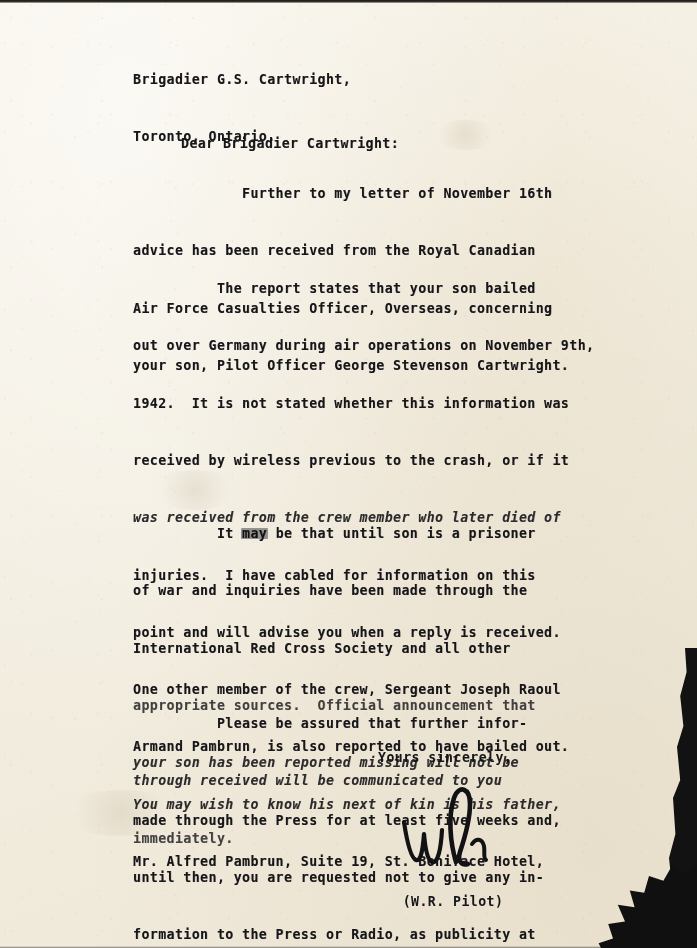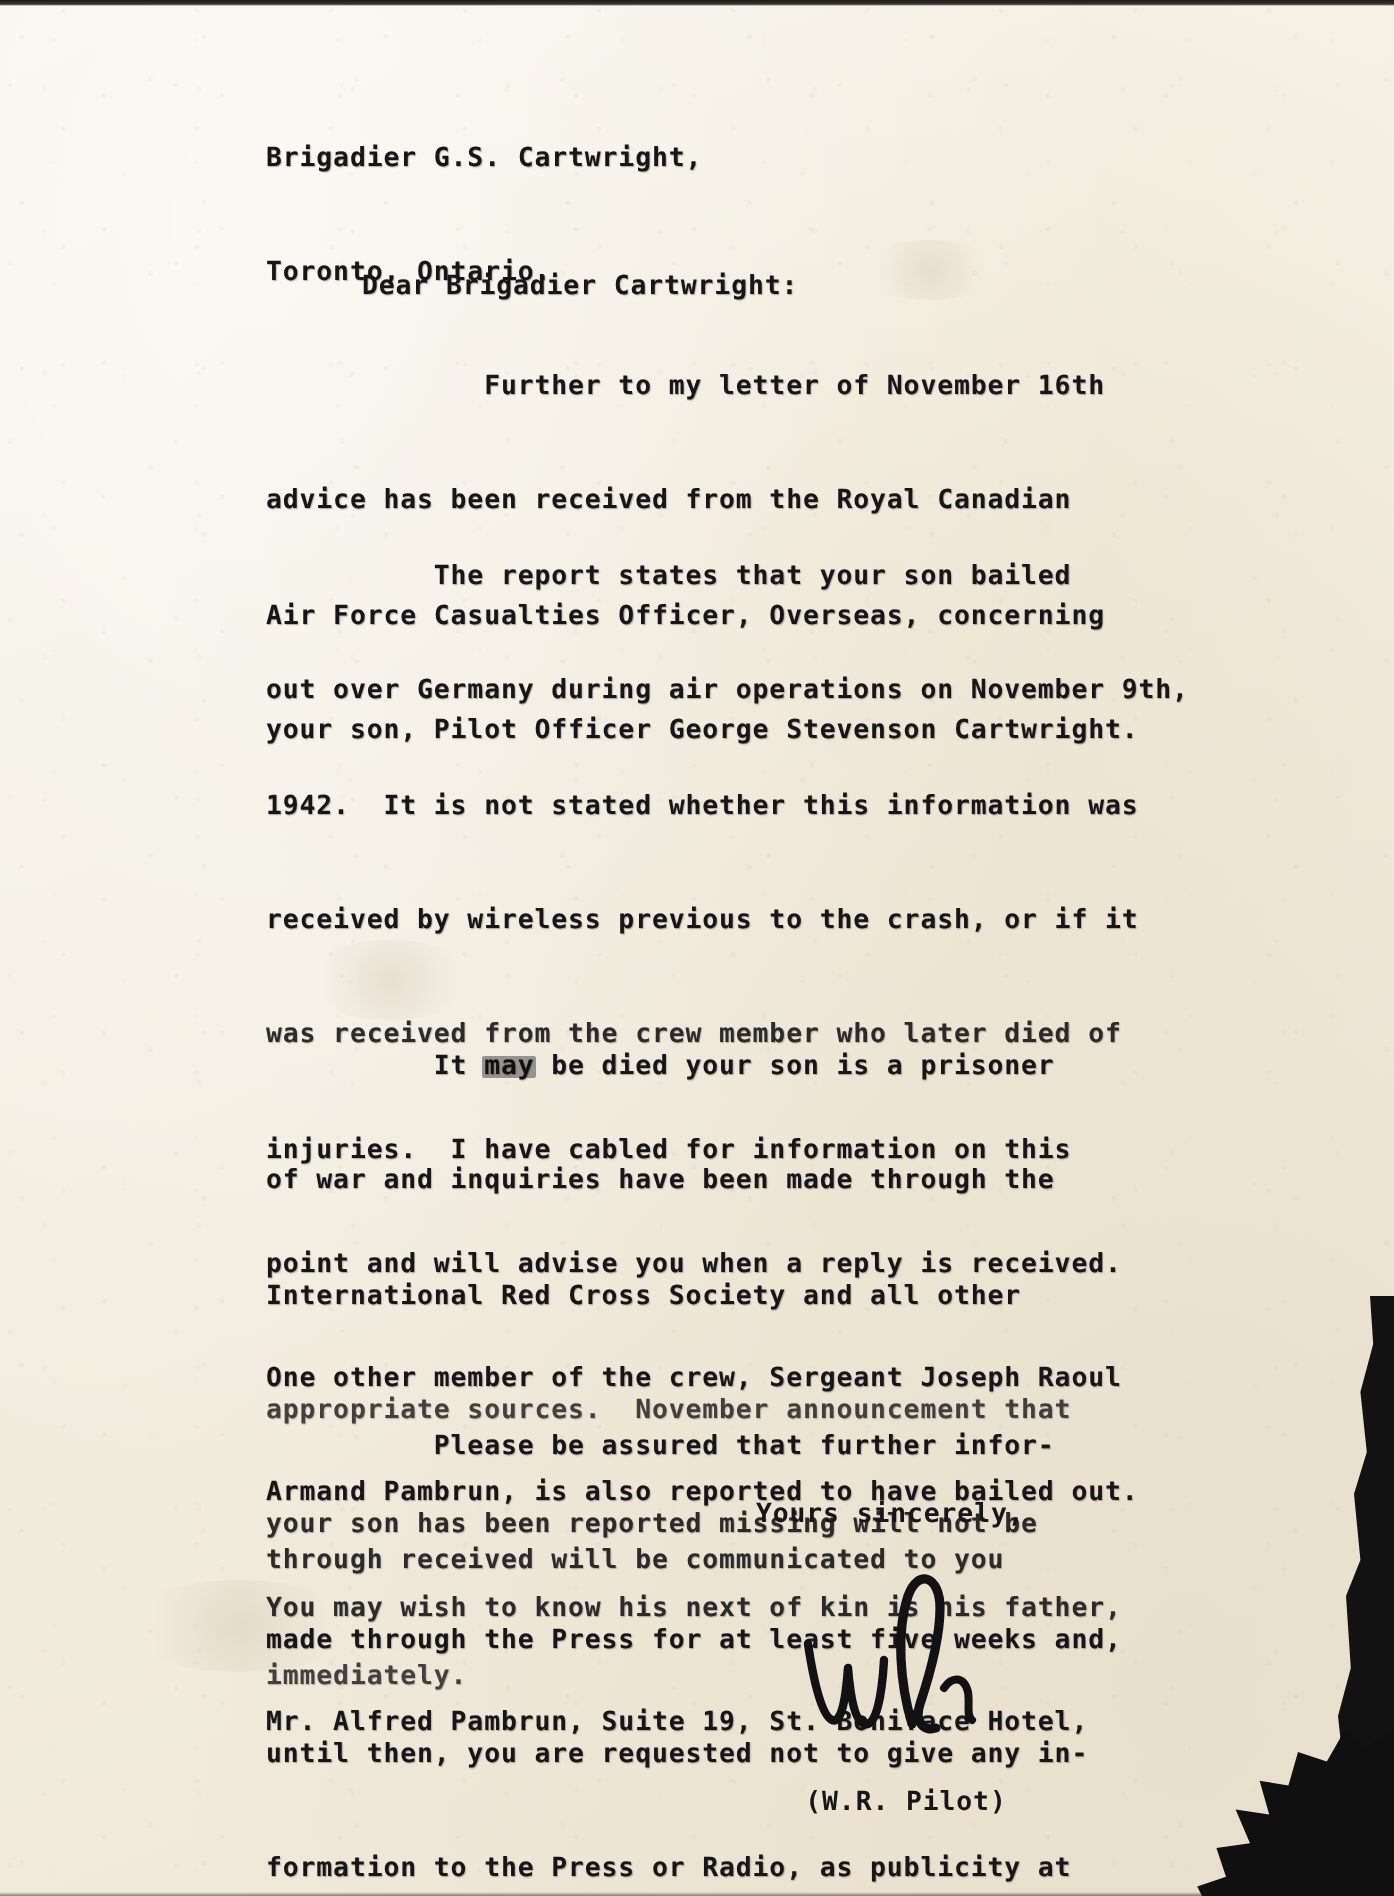--- a/index.html
+++ b/index.html
@@ -94,21 +94,21 @@
     white-space: pre;
   }
 
   
   .block > div {
     text-shadow: 0.4px 0.3px 0.6px rgba(60,55,50,.40);
     padding-left: 43px;
   }
 
   .ink-light { opacity: .80; }
-  .ink-mid   { opacity: .90; }
+  .ink-mid   { opacity: .90; font-style: italic; }
 
   #addr        { top: 32px; }
   #salutation  { top: 96px; margin-left: 48px; }
   #para-1      { top: 146px; }
   #para-2      { top: 241px; }
   #para-3      { top: 486px; }
   #para-4      { top: 676px; }
 
   #closing {
     position: absolute;
@@ -195,24 +195,24 @@
       <div class="ink-mid">was received from the crew member who later died of</div>
       <div>injuries.  I have cabled for information on this</div>
       <div>point and will advise you when a reply is received.</div>
       <div>One other member of the crew, Sergeant Joseph Raoul</div>
       <div>Armand Pambrun, is also reported to have bailed out.</div>
       <div class="ink-mid">You may wish to know his next of kin is his father,</div>
       <div>Mr. Alfred Pambrun, Suite 19, St. Boniface Hotel,</div>
     </div>
 
     <div class="block" id="para-3">
-      <div><span>          It </span><span class="overstrike">may</span><span> be died your son is a prisoner</span></div>
+      <div><span>          It </span><span class="overstrike">may</span><span> be that until son is a prisoner</span></div>
       <div>of war and inquiries have been made through the</div>
       <div>International Red Cross Society and all other</div>
-      <div class="ink-light">appropriate sources.  November announcement that</div>
+      <div class="ink-light">appropriate sources.  Official announcement that</div>
       <div class="ink-mid">your son has been reported missing will not be</div>
       <div>made through the Press for at least five weeks and,</div>
       <div>until then, you are requested not to give any in-</div>
       <div>formation to the Press or Radio, as publicity at</div>
       
     </div>
 
     <div class="block" id="para-4">
       <div>          Please be assured that further infor-</div>
       <div class="ink-mid">through received will be communicated to you</div>

